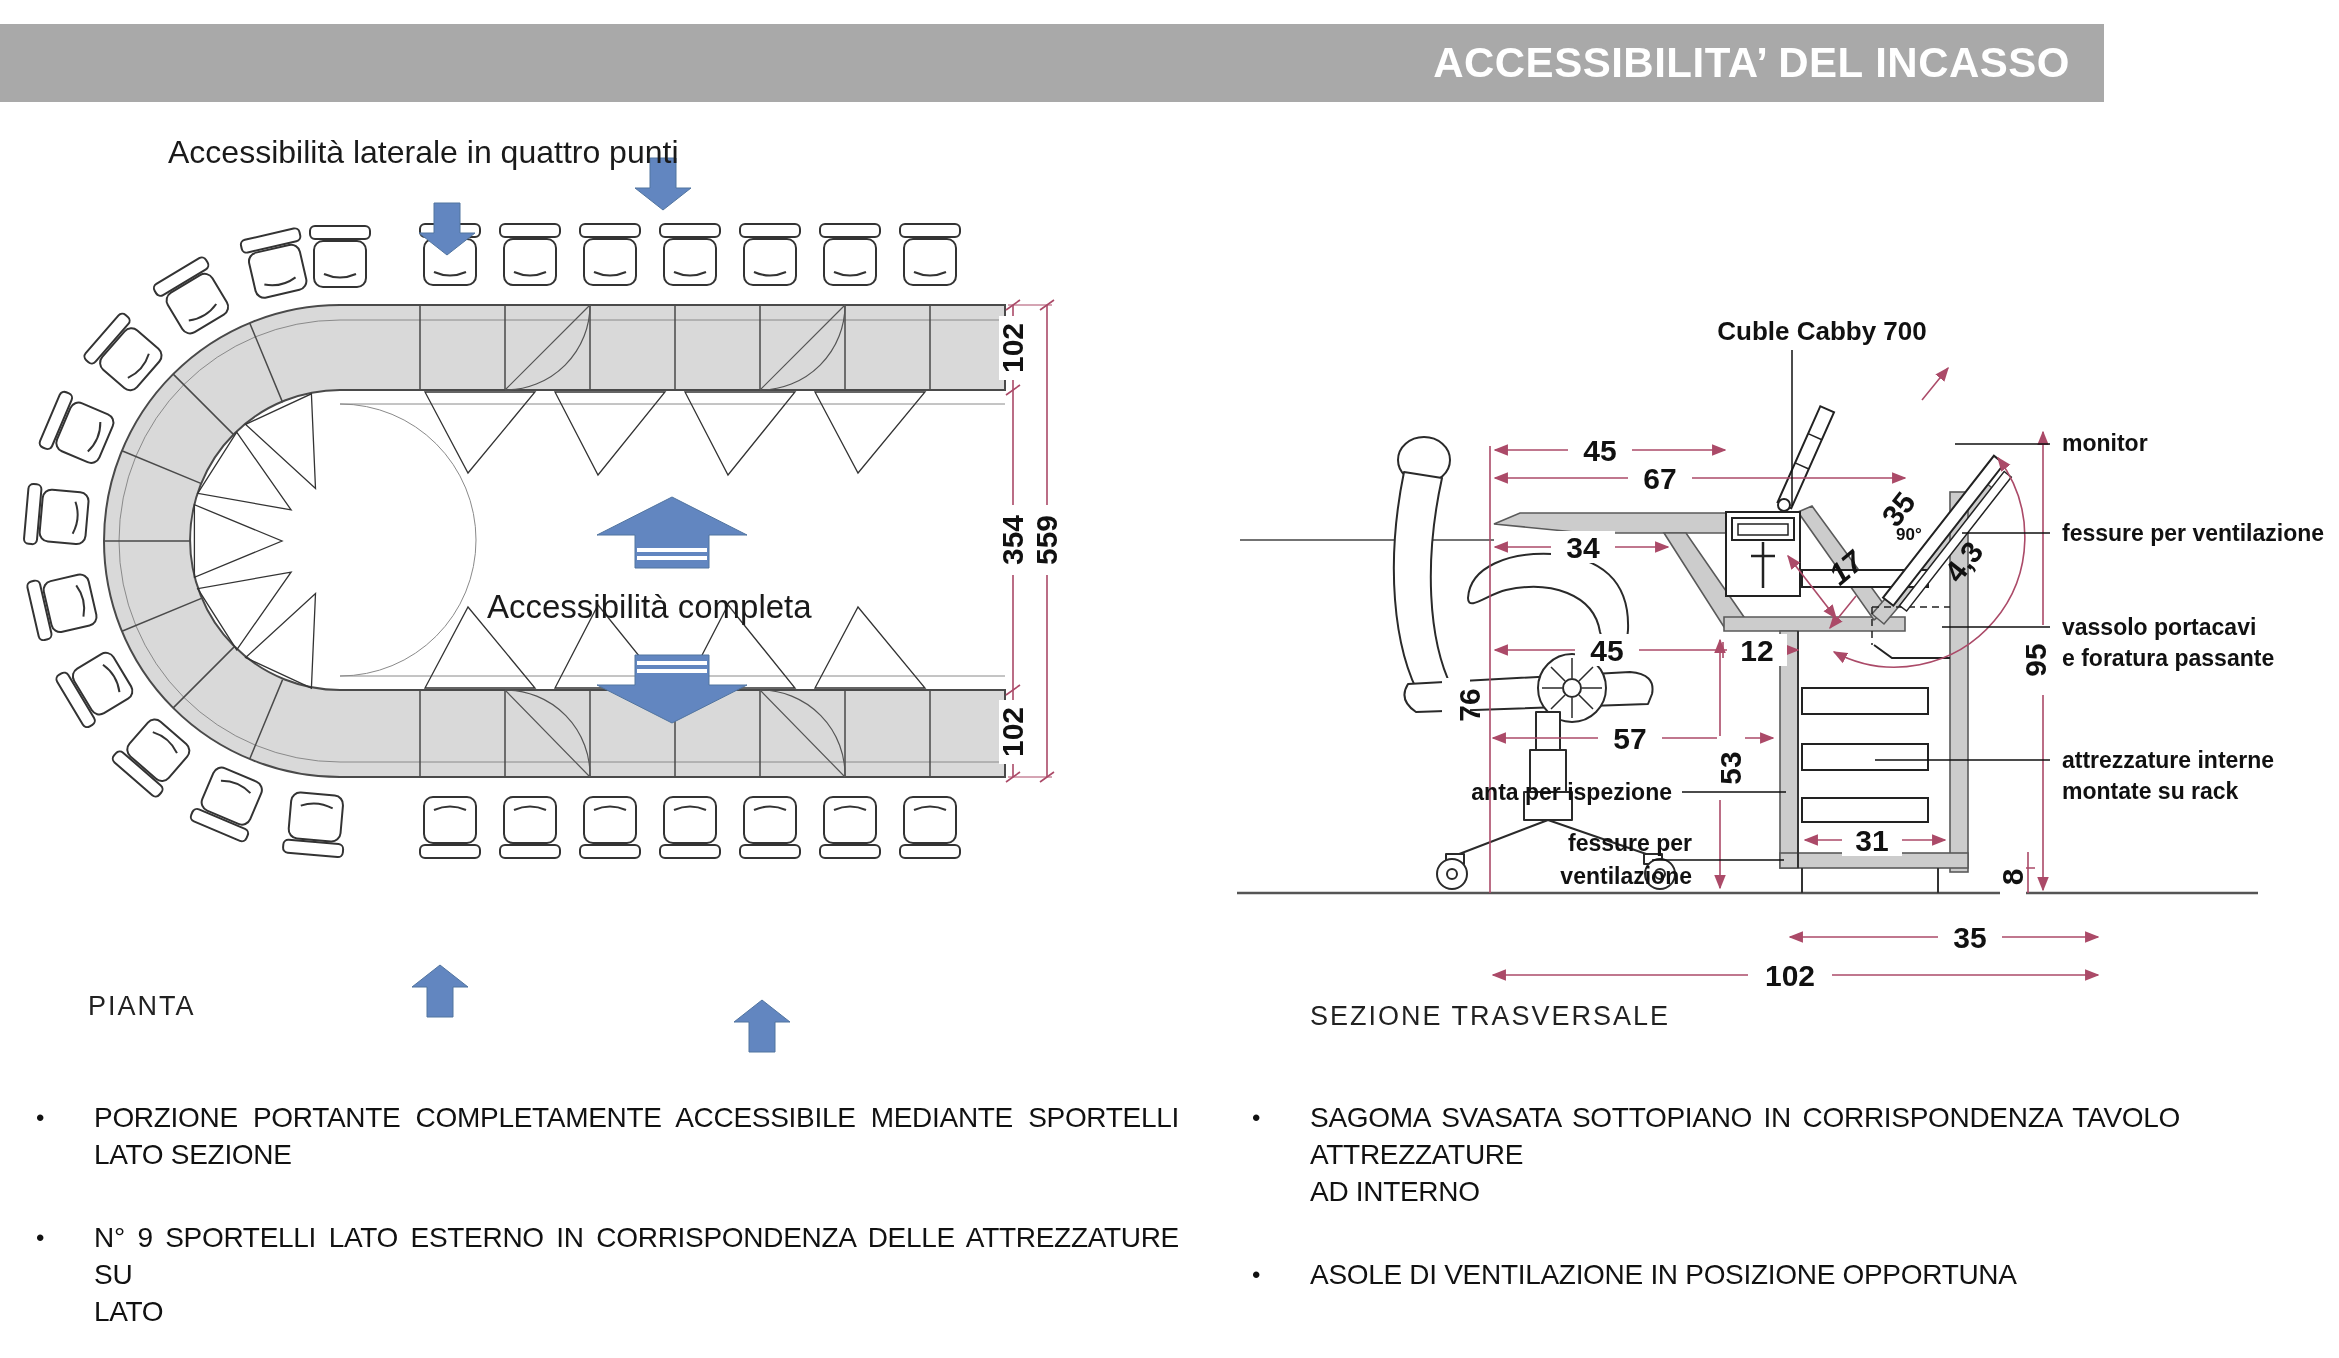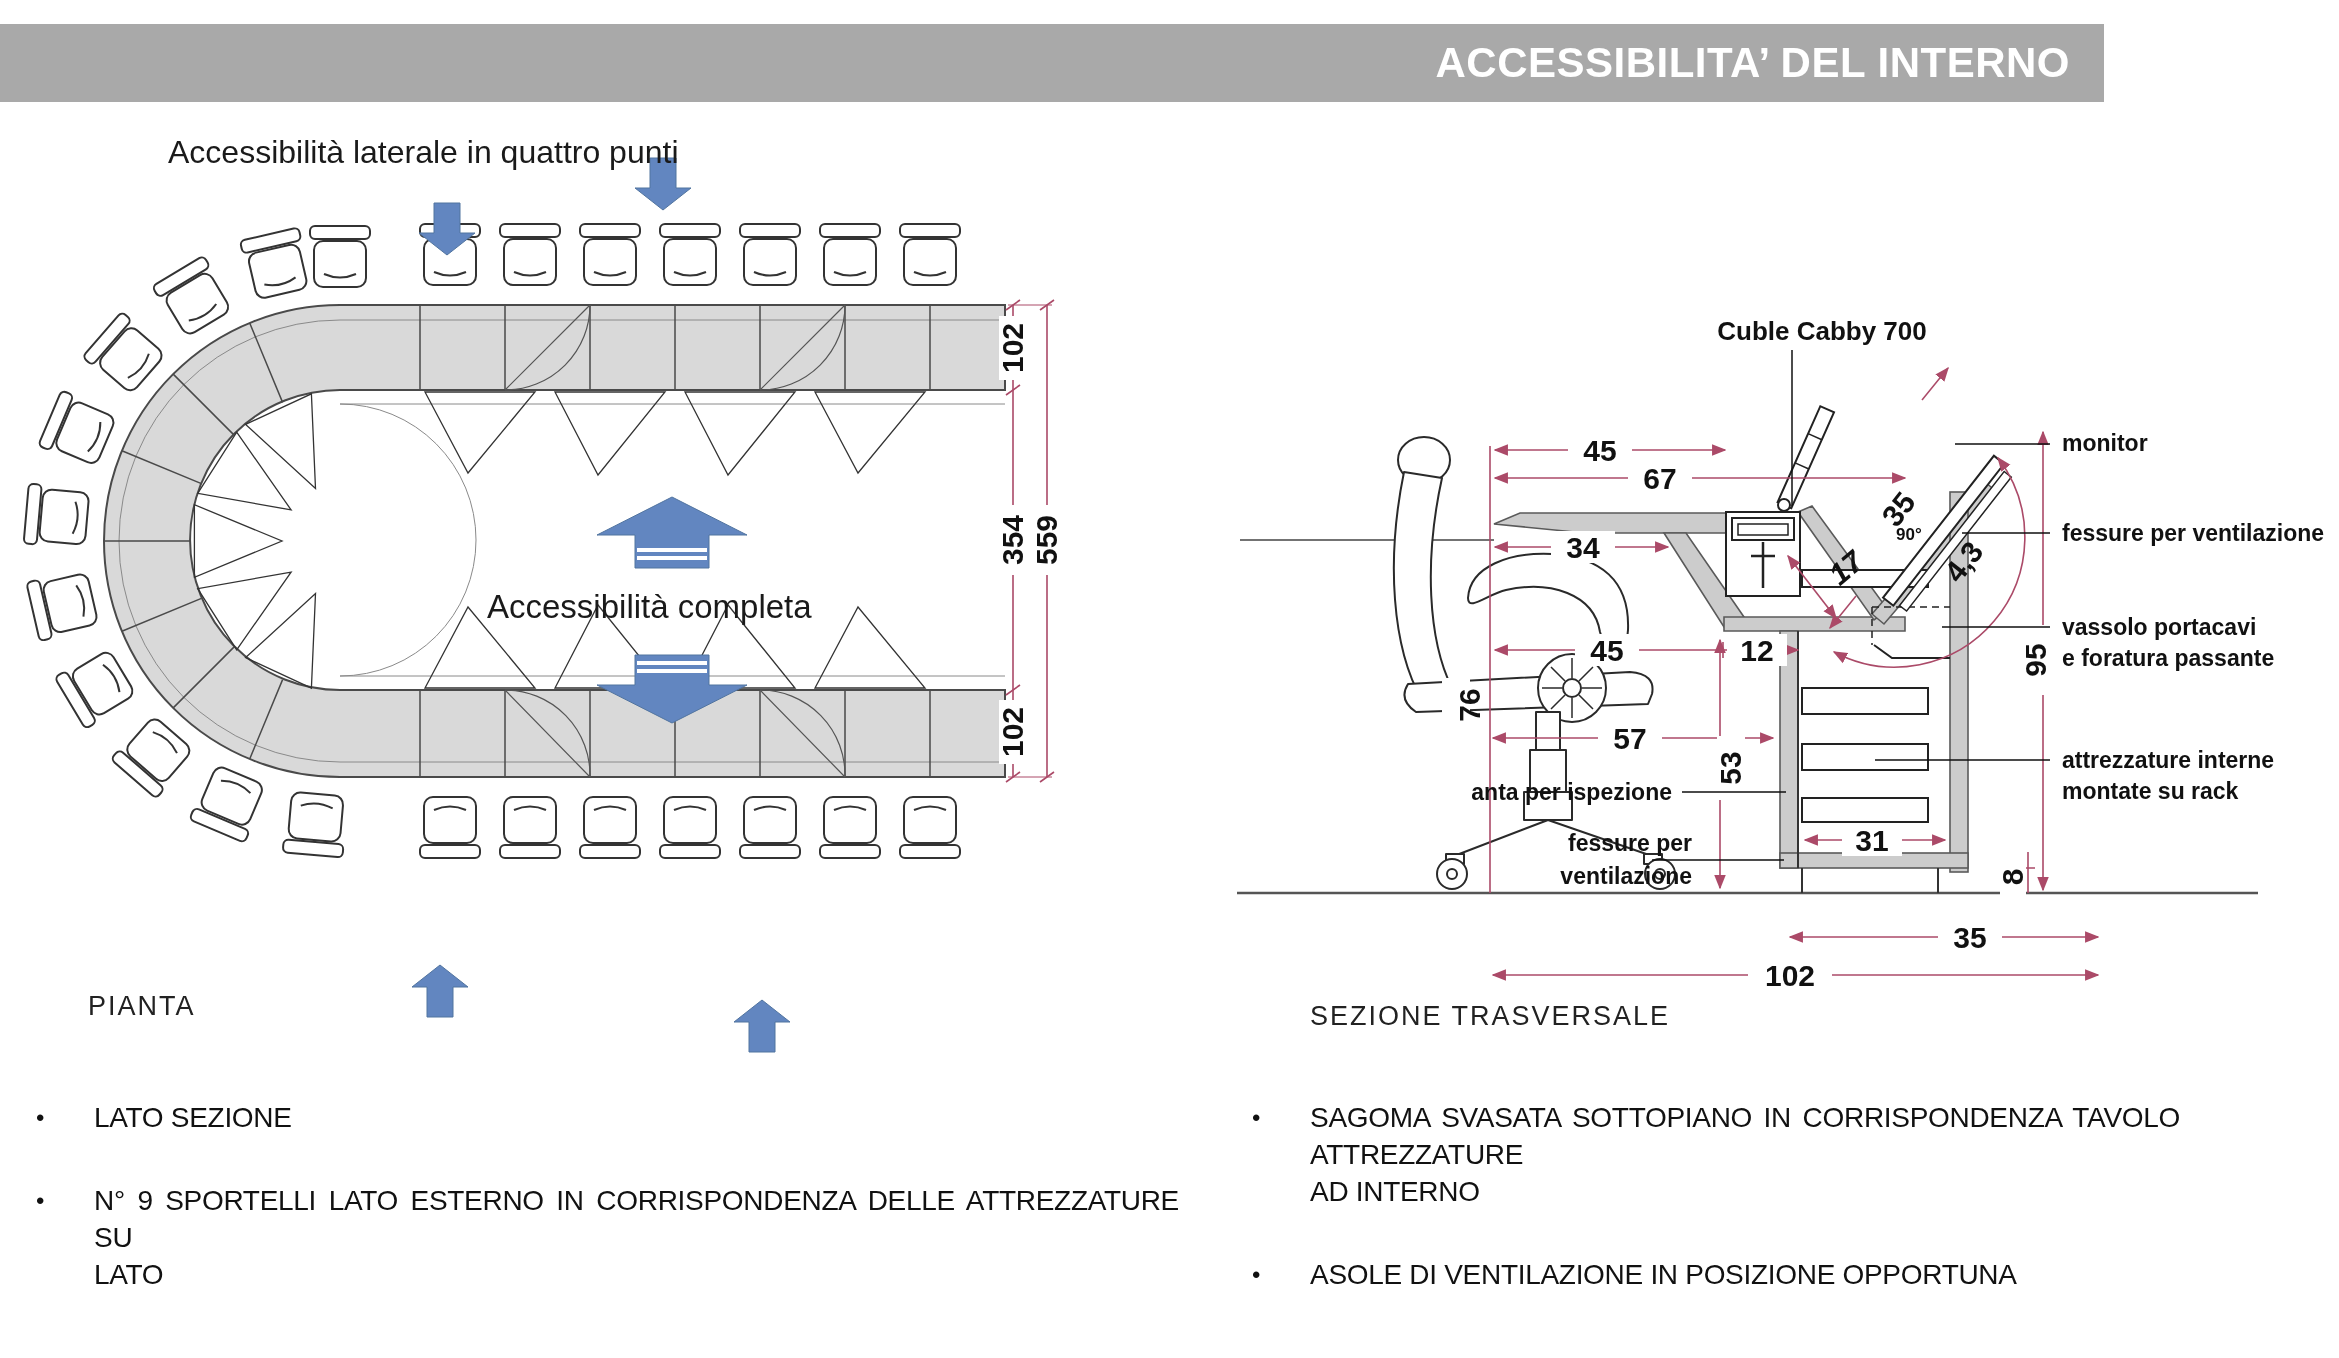--- a/index.html
+++ b/index.html
@@ -21,21 +21,21 @@
   .lbl{font-size:23px;font-weight:700;fill:#111;}
   .dimnum{font-size:30px;font-weight:700;fill:#111;}
   .cap{font-size:27px;fill:#222;letter-spacing:2px;}
 </style>
 </head>
 <body>
 
 <div class="page">
 
   <div class="header">
-    <div class="title">ACCESSIBILITA’ DEL INTERNO</div>
+    <div class="title">ACCESSIBILITA’ DEL INCASSO</div>
   </div>
 
   <svg width="2339" height="1358" viewBox="0 0 2339 1358">
     <defs>
       <g id="chairTop">
         <rect x="-30" y="-34" width="60" height="13" rx="5" fill="#fff" stroke="#333" stroke-width="2"></rect>
         <rect x="-26" y="-19" width="52" height="46" rx="9" fill="#fff" stroke="#333" stroke-width="2"></rect>
         <path d="M-16,14 Q0,21 16,14" fill="none" stroke="#333" stroke-width="2"></path>
       </g>
     </defs>
@@ -277,20 +277,21 @@
     <text class="lbl" x="1692" y="851" text-anchor="end">fessure per</text>
     <text class="lbl" x="1692" y="884" text-anchor="end">ventilazione</text>
     <text x="1822" y="340" text-anchor="middle" font-size="26" font-weight="700" fill="#111">Cuble Cabby 700</text>
     <text x="1310" y="1025" class="cap">SEZIONE  TRASVERSALE</text>
   </svg>
 
   <div class="bullets bl" style="left:36px;top:1100px;">
     <div class="row">
       <span class="marker">•</span>
       <span class="txt">
+        <span class="l1j">PORZIONE PORTANTE  COMPLETAMENTE ACCESSIBILE MEDIANTE SPORTELLI</span>
         <span class="l1">LATO SEZIONE</span>
       </span>
     </div>
     <div class="row">
       <span class="marker">•</span>
       <span class="txt">
         <span class="l1j">N° 9 SPORTELLI LATO ESTERNO IN CORRISPONDENZA DELLE ATTREZZATURE SU</span>
         <span class="l1">LATO</span>
       </span>
     </div>

